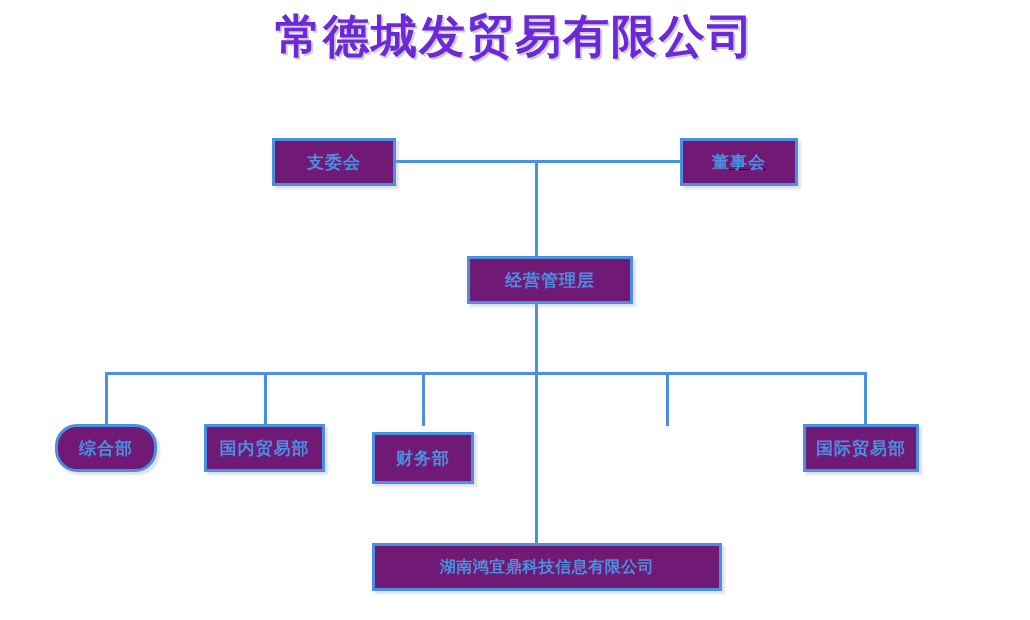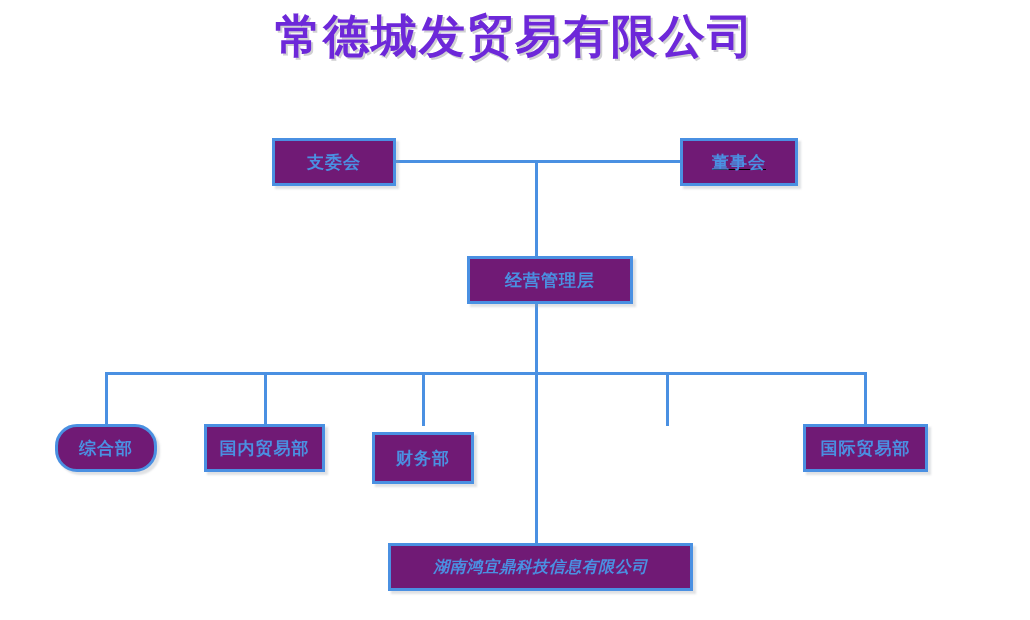--- a/index.html
+++ b/index.html
@@ -109,21 +109,21 @@
 
   <div class="node" style="left:204px; top:424px; width:121px; height:48px;">
     <span class="node-label">国内贸易部</span>
   </div>
 
   <div class="node" style="left:372px; top:432px; width:102px; height:52px;">
     <span class="node-label">财务部</span>
   </div>
 
 
-  <div class="node" style="left:803px; top:424px; width:125px; height:48px;">
+  <div class="node" style="left:803px; top:424px; width:116px; height:48px;">
     <span class="node-label">国际贸易部</span>
   </div>
 
-  <div class="node wide" style="left:388px; top:543px; width:305px; height:48px;font-style:italic;">
+  <div class="node wide" style="left:372px; top:543px; width:350px; height:48px;">
     <span class="node-label">湖南鸿宜鼎科技信息有限公司</span>
   </div>
 
 </div>
 
 </body></html>

